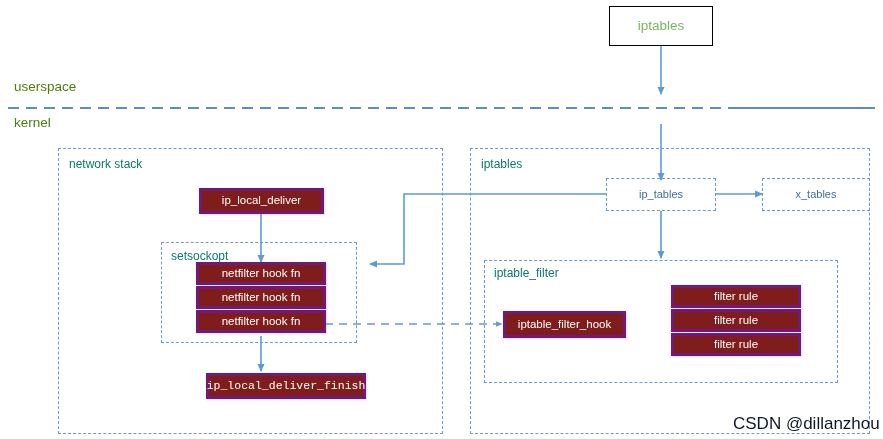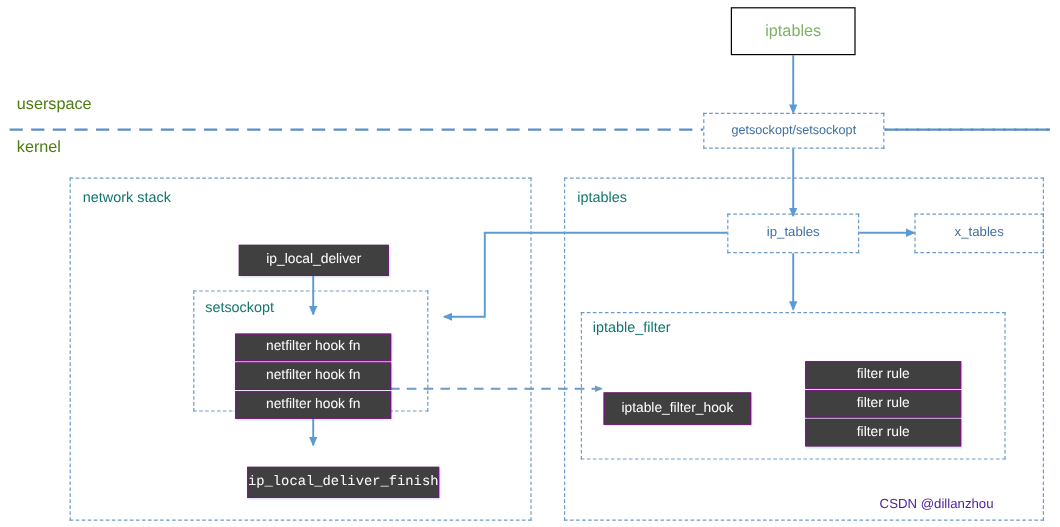--- a/index.html
+++ b/index.html
@@ -34,26 +34,25 @@
   }
   
   .box-app {
     background: #ffffff;
     border: 1.5px solid #000000;
     color: #7CB463;
     font-size: 13.5px;
   }
   
   .box-blue {
-    background: #404040;
-    border: 1px solid #701a75;
+    background: #7f1d1d;
+    border: 3px solid #701a75;
     color: #ffffff;
     font-size: 11.5px;
     box-shadow: 1px 1px 2px rgba(120,150,180,0.35);
-    margin-top: 16px;
   }
   
   .box-dashed {
     background: transparent;
     border: 1.6px dashed #6E9BC5;
     color: #3E6F9E;
     font-size: 11px;
   }
   
   .region {
@@ -71,22 +70,22 @@
     white-space: nowrap;
   }
   .plain-label {
     position: absolute;
     color: #4d7c0f;
     font-size: 13.5px;
     white-space: nowrap;
   }
   .watermark {
     position: absolute;
-    color: #4c1d95;
-    font-size: 11px;
+    color: #0f172a;
+    font-size: 17px;
     white-space: nowrap;
   }
   .small {
     font-size: 10.5px;
   }
 </style>
 </head>
 <body>
 
 <div id="canvas">
@@ -120,21 +119,20 @@
     <line x1="325" y1="324" x2="502" y2="324" stroke="#6E9BC5" stroke-width="1.6" stroke-dasharray="8,6" marker-end="url(#arrowSmall)"></line>
 
     <line x1="737" y1="108" x2="875" y2="108" stroke="#5B8FC4" stroke-width="1.8" stroke-dasharray="11,7"></line>
   </svg>
 
   <div class="plain-label" style="left:14px; top:79px;">userspace</div>
   <div class="plain-label" style="left:14px; top:115px;">kernel</div>
 
   <div class="node box-app" style="left:609px; top:6px; width:104px; height:40px;">iptables</div>
 
-  <div class="node box-dashed small" style="left:586px; top:94px; width:151px; height:30px; background:#ffffff;">getsockopt/setsockopt</div>
 
   <div class="region" style="left:58px; top:148px; width:385px; height:286px;"></div>
   <div class="region-label" style="left:66px; top:157px;">network stack</div>
 
   <div class="node box-blue" style="left:199px; top:188px; width:125px; height:26px;">ip_local_deliver</div>
 
   <div class="region" style="left:161px; top:242px; width:196px; height:101px;"></div>
   <div class="region-label" style="left:168px; top:249px;">setsockopt</div>
 
   <div class="node box-blue" style="left:196px; top:262px; width:130px; height:23px;">netfilter hook fn</div>

